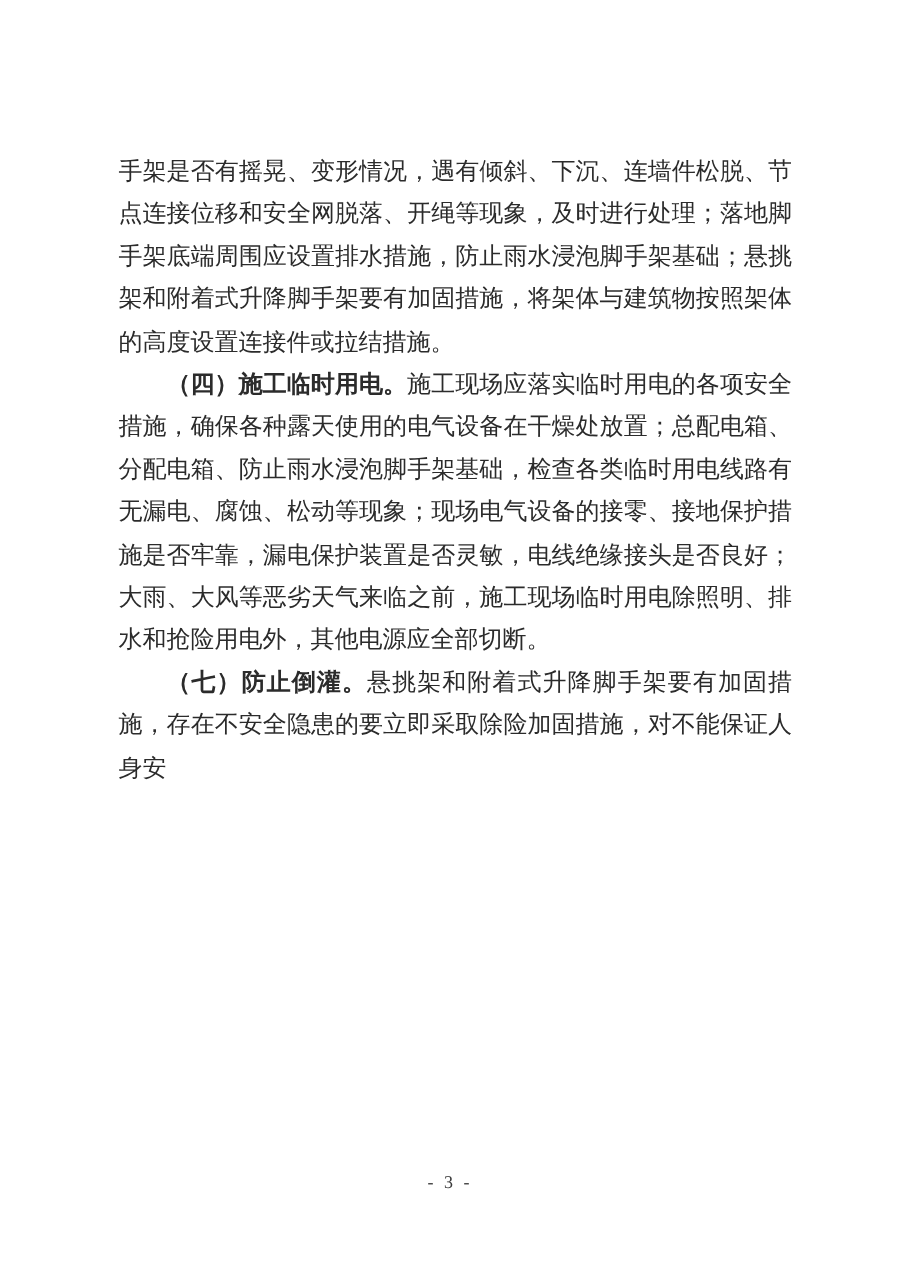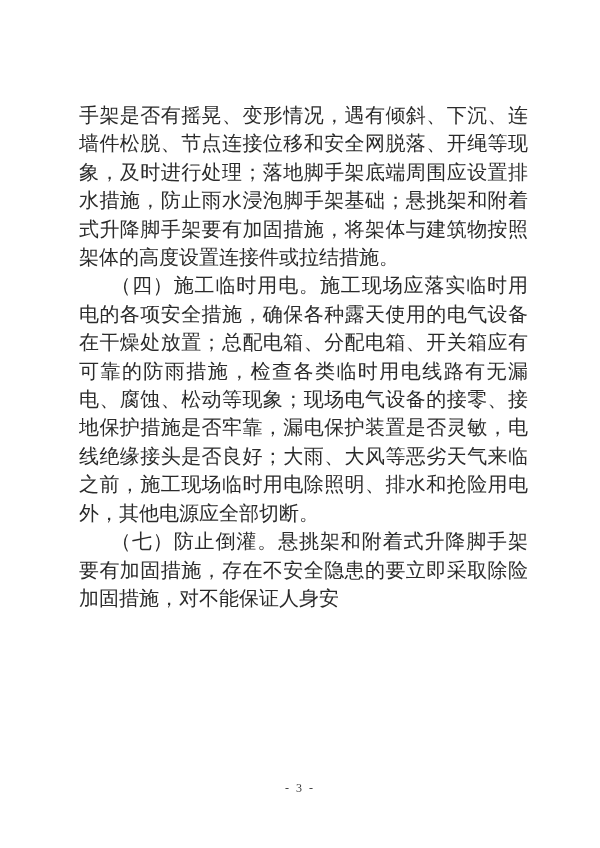--- a/index.html
+++ b/index.html
@@ -24,48 +24,48 @@
     background: #ffffff;
   }
   .text-block {
     position: absolute;
     left: 79px;
     top: 101px;
     width: 449px;
   }
   .para {
     margin: 0;
-    font-size: 20px;
+    font-size: 16px;
     line-height: 28.4px;
     text-align: justify;
     text-justify: inter-character;
     letter-spacing: 0;
     word-break: break-all;
   }
   .para.indent {
     text-indent: 32px;
   }
   .para .lead {
-    font-weight: normal;
+    font-weight: bold;
     font-style: normal;
   }
   .page-footer {
     position: absolute;
     left: 0;
     top: 781px;
     width: 600px;
     text-align: center;
     font-size: 12px;
     letter-spacing: 2px;
     color: #3a3a3a;
   }
 </style>
 </head>
 <body>
 
 <div class="page">
   <div class="text-block" id="paragraphs">
       <p class="para"><span>手架是否有摇晃、变形情况，遇有倾斜、下沉、连墙件松脱、节点连接位移和安全网脱落、开绳等现象，及时进行处理；落地脚手架底端周围应设置排水措施，防止雨水浸泡脚手架基础；悬挑架和附着式升降脚手架要有加固措施，将架体与建筑物按照架体的高度设置连接件或拉结措施。</span></p>
-      <p class="para indent"><span class="lead">（四）施工临时用电。</span><span>施工现场应落实临时用电的各项安全措施，确保各种露天使用的电气设备在干燥处放置；总配电箱、分配电箱、开关箱应有可靠的防雨措施，检查各类临时用电线路有无漏电、腐蚀、松动等现象；现场电气设备的接零、接地保护措施是否牢靠，漏电保护装置是否灵敏，电线绝缘接头是否良好；大雨、大风等恶劣天气来临之前，施工现场临时用电除照明、排水和抢险用电外，其他电源应全部切断。</span></p>
+      <p class="para indent"><span class="lead">（四）施工临时用电。</span><span>施工现场应落实临时用电的各项安全措施，确保各种露天使用的电气设备在干燥处放置；总配电箱、分配电箱、防止雨水浸泡脚手架基础，检查各类临时用电线路有无漏电、腐蚀、松动等现象；现场电气设备的接零、接地保护措施是否牢靠，漏电保护装置是否灵敏，电线绝缘接头是否良好；大雨、大风等恶劣天气来临之前，施工现场临时用电除照明、排水和抢险用电外，其他电源应全部切断。</span></p>
       <p class="para indent"><span class="lead">（七）防止倒灌。</span><span>悬挑架和附着式升降脚手架要有加固措施，存在不安全隐患的要立即采取除险加固措施，对不能保证人身安</span></p>
     </div>
   <div class="page-footer">- 3 -</div>
 </div>
 
 </body></html>

